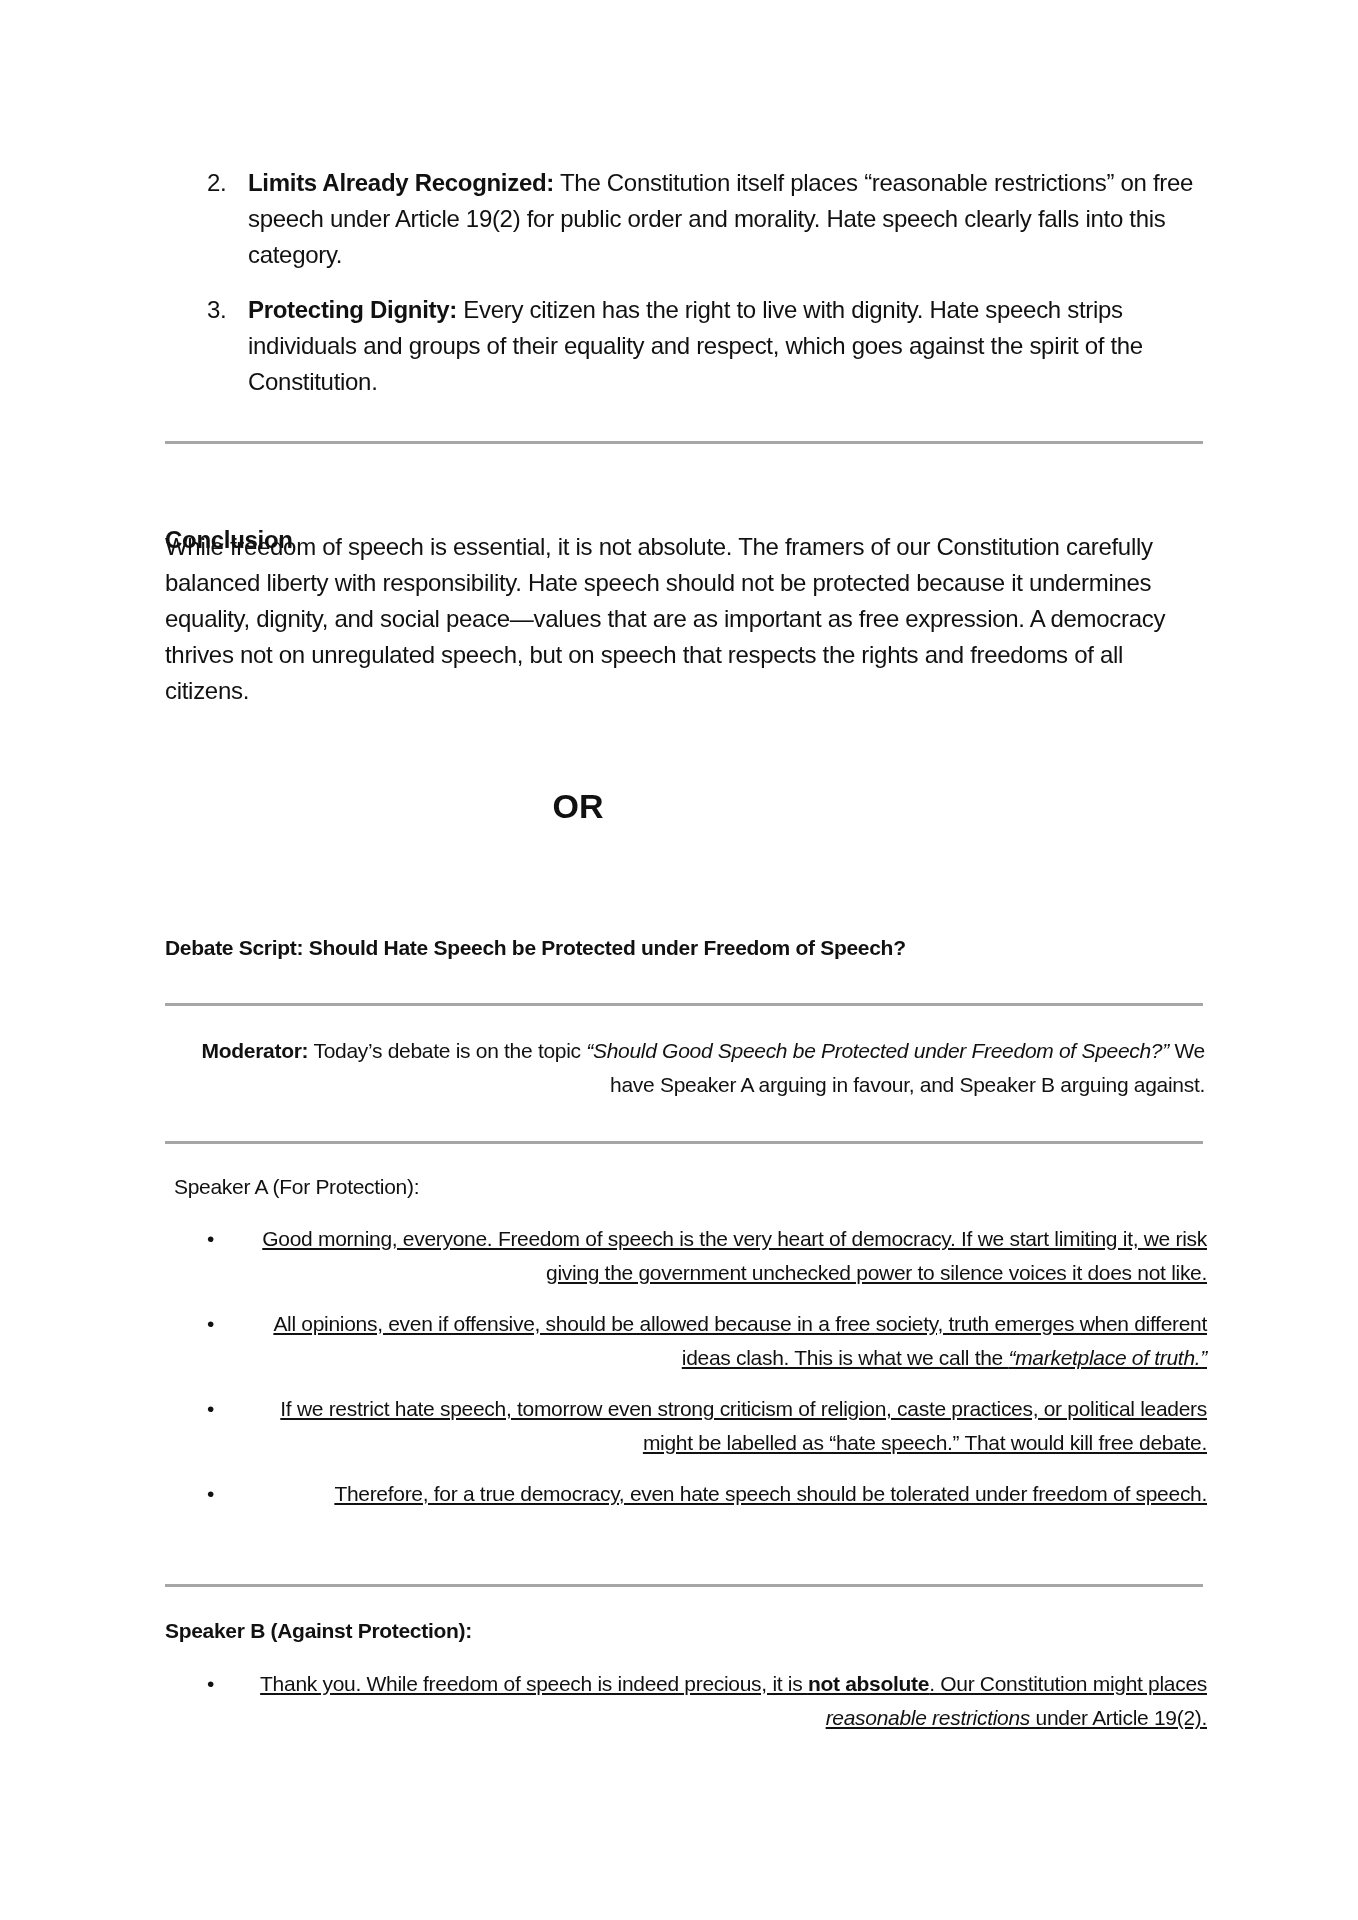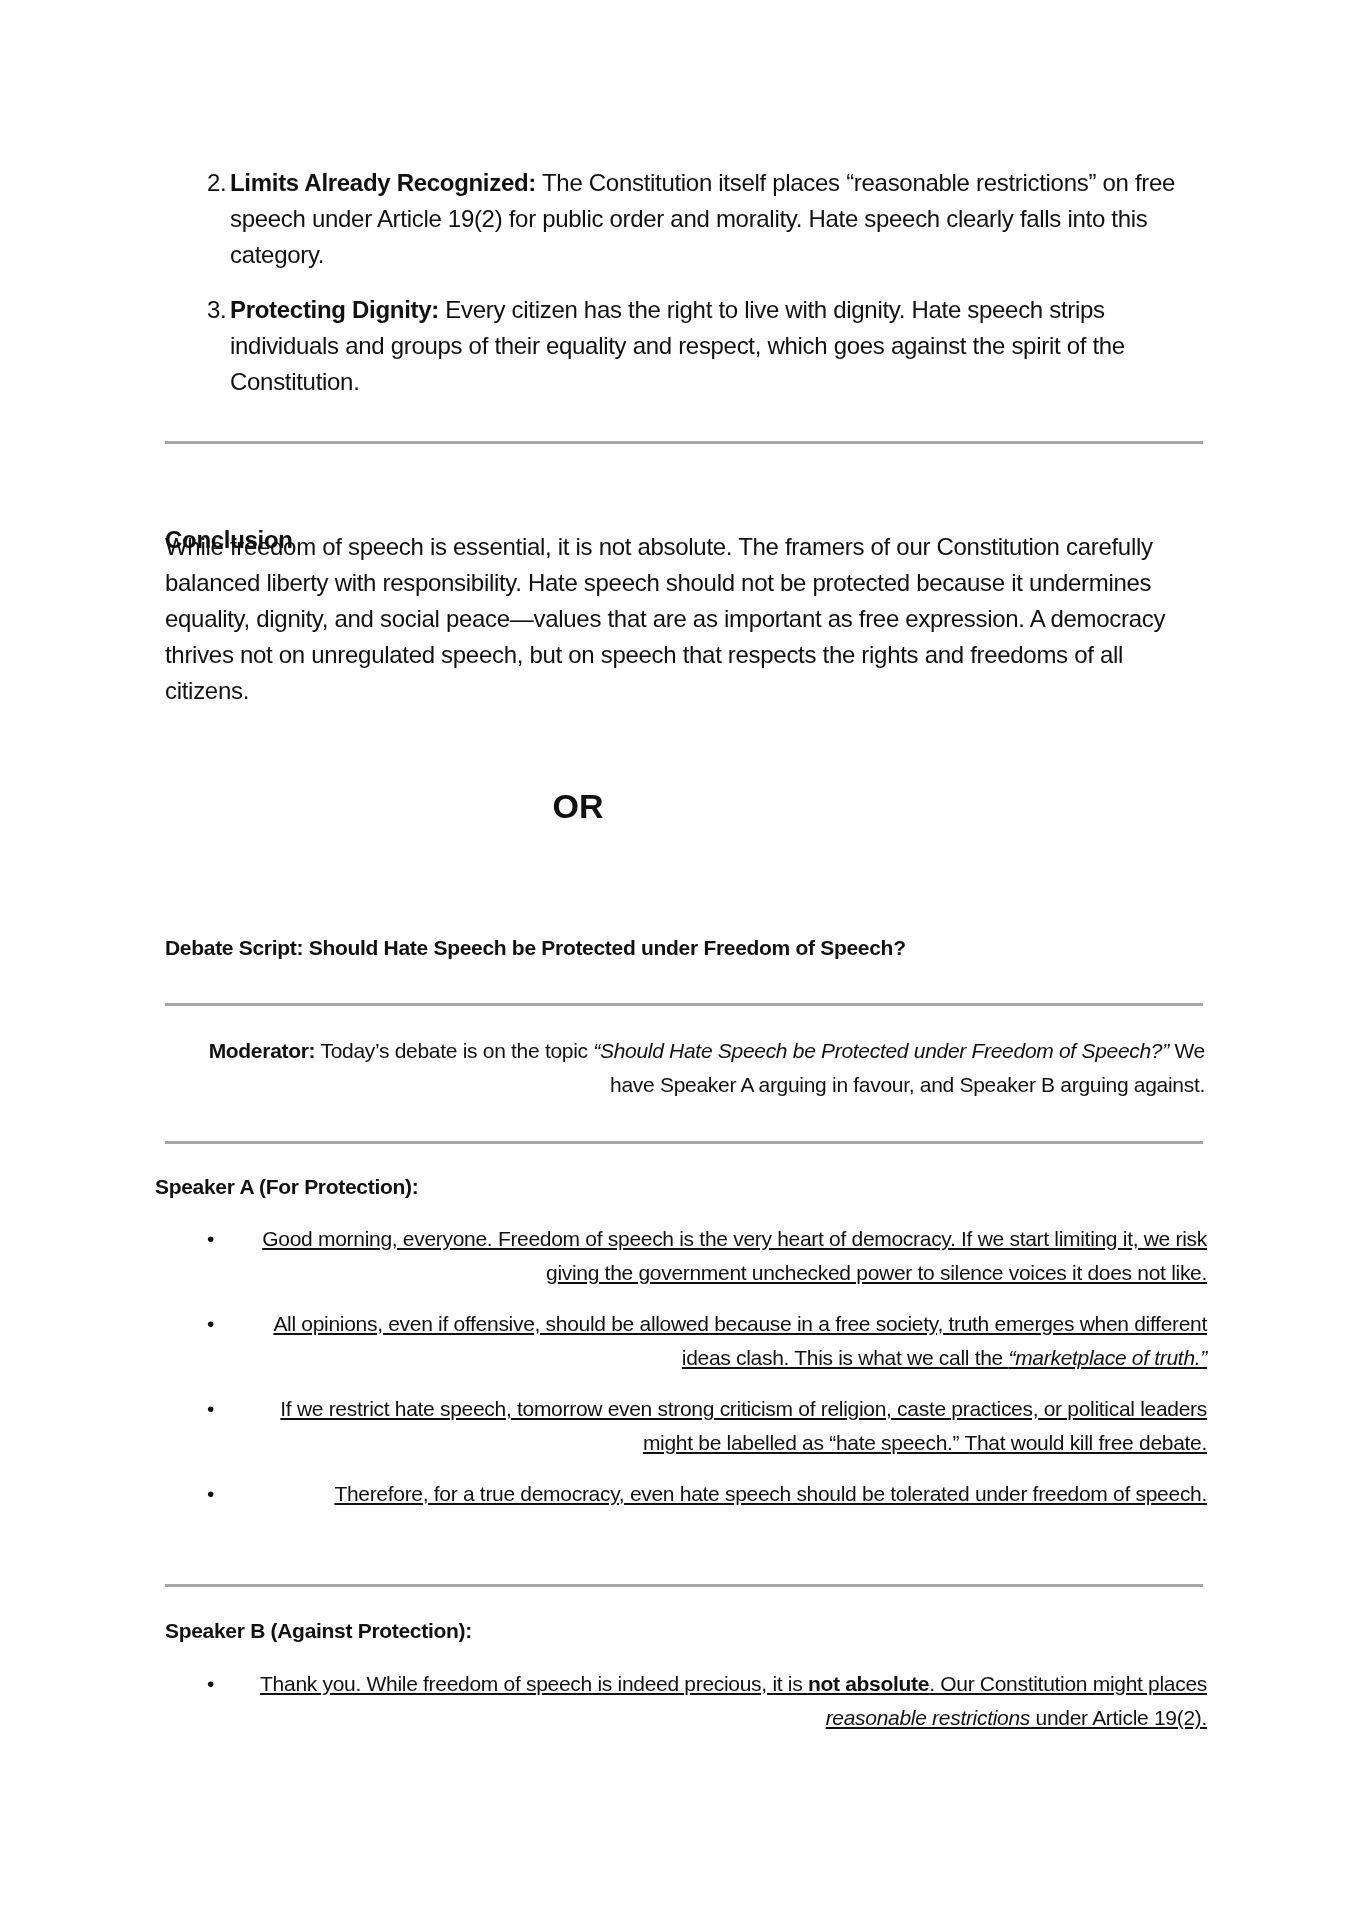--- a/index.html
+++ b/index.html
@@ -3,21 +3,21 @@
 <meta charset="utf-8">
 <style>
   html, body { margin:0; padding:0; background:#ffffff; }
   body { width:1358px; height:1920px; position:relative; overflow:hidden; color:#111; font-family:"Liberation Sans", sans-serif; }
   .abs { position:absolute; }
   .rule { position:absolute; left:165px; width:1038px; height:3px; background:#a6a6a6; }
   .big { font-size:24px; line-height:36px; letter-spacing:-0.3px; }
   .small { font-size:21px; line-height:34px; letter-spacing:-0.3px;text-align:right; }
   .numitem { position:absolute; left:207px; width:1000px; }
   .numitem .n { position:absolute; left:0; top:0; }
-  .numitem .t { margin-left:23px; }
+  .numitem .t { margin-left:41px; }
   .bullet { position:absolute; left:207px; width:1000px; }
   .bullet .dot { position:absolute; left:0; top:0; }
   .bullet .t { margin-left:41px;text-decoration:underline; }
   b { font-weight:bold; }
   i { font-style:italic; }
 </style>
 </head>
 <body>
 
 <div class="numitem big" style="top:165px;">
@@ -34,26 +34,26 @@
 <div class="abs big" style="left:165px; top:474px; font-weight:bold;margin-top:48px;">Conclusion</div>
 <div class="abs big" style="left:165px; top:529px; width:1040px;">While freedom of speech is essential, it is not absolute. The framers of our Constitution carefully balanced liberty with responsibility. Hate speech should not be protected because it undermines equality, dignity, and social peace—values that are as important as free expression. A democracy thrives not on unregulated speech, but on speech that respects the rights and freedoms of all citizens.</div>
 
 <div class="abs" style="left:0; width:1156px; top:787px; text-align:center; font-size:34px; font-weight:bold;">OR</div>
 
 <div class="abs small" style="left:165px; top:931px; font-weight:bold;">Debate Script: Should Hate Speech be Protected under Freedom of Speech?</div>
 
 <div class="rule" style="top:1003px;"></div>
 
 <div class="abs small" style="left:165px; top:1034px; width:1040px;">
-  <b>Moderator:</b><span> Today’s debate is on the topic </span><i>“Should Hate Speech be Protected under Freedom of Speech?”</i><span> We have Speaker A arguing in favour, and Speaker B arguing against.</span>
+  <b>Moderator:</b><span> Today’s debate is on the topic </span><i>“Should Good Speech be Protected under Freedom of Speech?”</i><span> We have Speaker A arguing in favour, and Speaker B arguing against.</span>
 </div>
 
 <div class="rule" style="top:1141px;"></div>
 
-<div class="abs small" style="left:155px; top:1170px; font-weight:bold;">Speaker A (For Protection):</div>
+<div class="abs small" style="left:174px; top:1170px; font-weight:normal;">Speaker A (For Protection):</div>
 
 <div class="bullet small" style="top:1222px;">
   <span class="dot">•</span>
   <div class="t">Good morning, everyone. Freedom of speech is the very heart of democracy. If we start limiting it, we risk giving the government unchecked power to silence voices it does not like.</div>
 </div>
 <div class="bullet small" style="top:1307px;">
   <span class="dot">•</span>
   <div class="t"><span>All opinions, even if offensive, should be allowed because in a free society, truth emerges when different ideas clash. This is what we call the </span><i>“marketplace of truth.”</i></div>
 </div>
 <div class="bullet small" style="top:1392px;">

